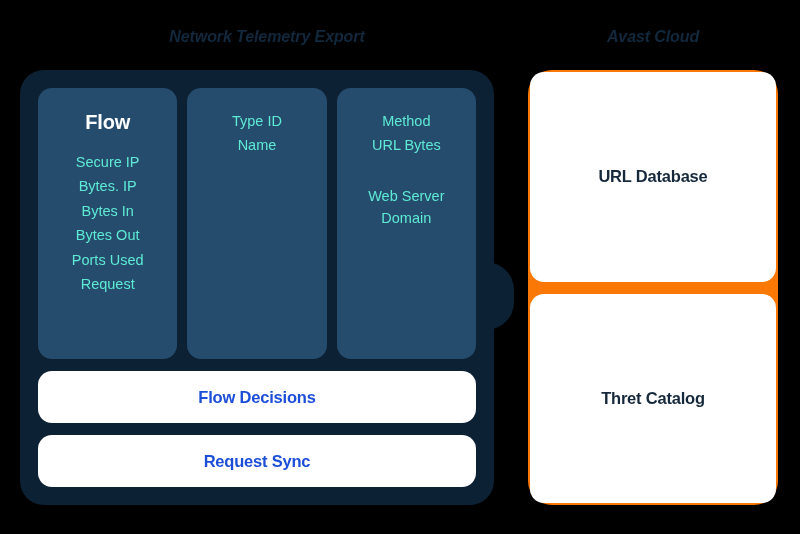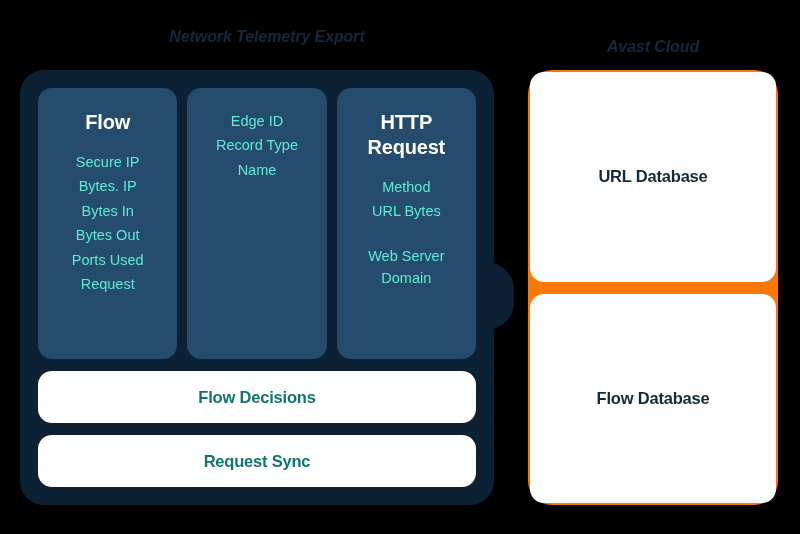--- a/index.html
+++ b/index.html
@@ -34,21 +34,21 @@
     text-align: center;
     font-style: italic;
   }
   #title-left {
     left: 20px;
     top: 28px;
     width: 494px;
   }
   #title-right {
     left: 528px;
-    top: 38px;
+    top: 28px;
     width: 250px;
     text-align: center;
   }
 
   
   #panel-left {
     position: absolute;
     left: 20px;
     top: 70px;
     width: 474px;
@@ -110,40 +110,40 @@
   }
 
   .column-item {
     color: #5eead4;
     font-size: 14.5px;
     line-height: 1.55;
     text-align: center;
     white-space: pre-line;
   }
   .column-item.spaced {
-    margin-top: 20px;
+    margin-top: 26px;
   }
 
   
   #bars {
     margin-top: 12px;
     display: flex;
     flex-direction: column;
     gap: 12px;
     flex: 1 1 auto;
   }
 
   .wide-bar {
     background: #ffffff;
     border-radius: 14px;
     height: 52px;
     display: flex;
     align-items: center;
     justify-content: center;
-    color: #0f766e;
+    color: #1d4ed8;
     font-size: 16.5px;
     font-weight: bold;
     letter-spacing: -0.2px;
   }
 
   
   #panel-right {
     position: absolute;
     left: 528px;
     top: 70px;
@@ -195,44 +195,41 @@
           <div class="column-item">Bytes. IP</div>
           <div class="column-item">Bytes In</div>
           <div class="column-item">Bytes Out</div>
           <div class="column-item">Ports Used</div>
           <div class="column-item">Request</div>
         </div>
       </div>
 
       <div class="column-card">
         <div class="column-items">
-          <div class="column-item">Edge ID</div>
-          <div class="column-item">Record Type</div>
+          <div class="column-item">Type ID</div>
           <div class="column-item">Name</div>
         </div>
       </div>
 
       <div class="column-card">
-        <div class="column-title">HTTP
-Request</div>
         <div class="column-items">
           <div class="column-item">Method</div>
           <div class="column-item">URL Bytes</div>
           <div class="column-item spaced">Web Server
 Domain</div>
         </div>
       </div>
 
     </div>
 
     <div id="bars">
       <div class="wide-bar">Flow Decisions</div>
       <div class="wide-bar">Request Sync</div>
     </div>
 
   </div>
 
   <div id="panel-right">
     <div class="cloud-card">URL Database</div>
-    <div class="cloud-card">Flow Database</div>
+    <div class="cloud-card">Thret Catalog</div>
   </div>
 
 </div>
 
 </body></html>

